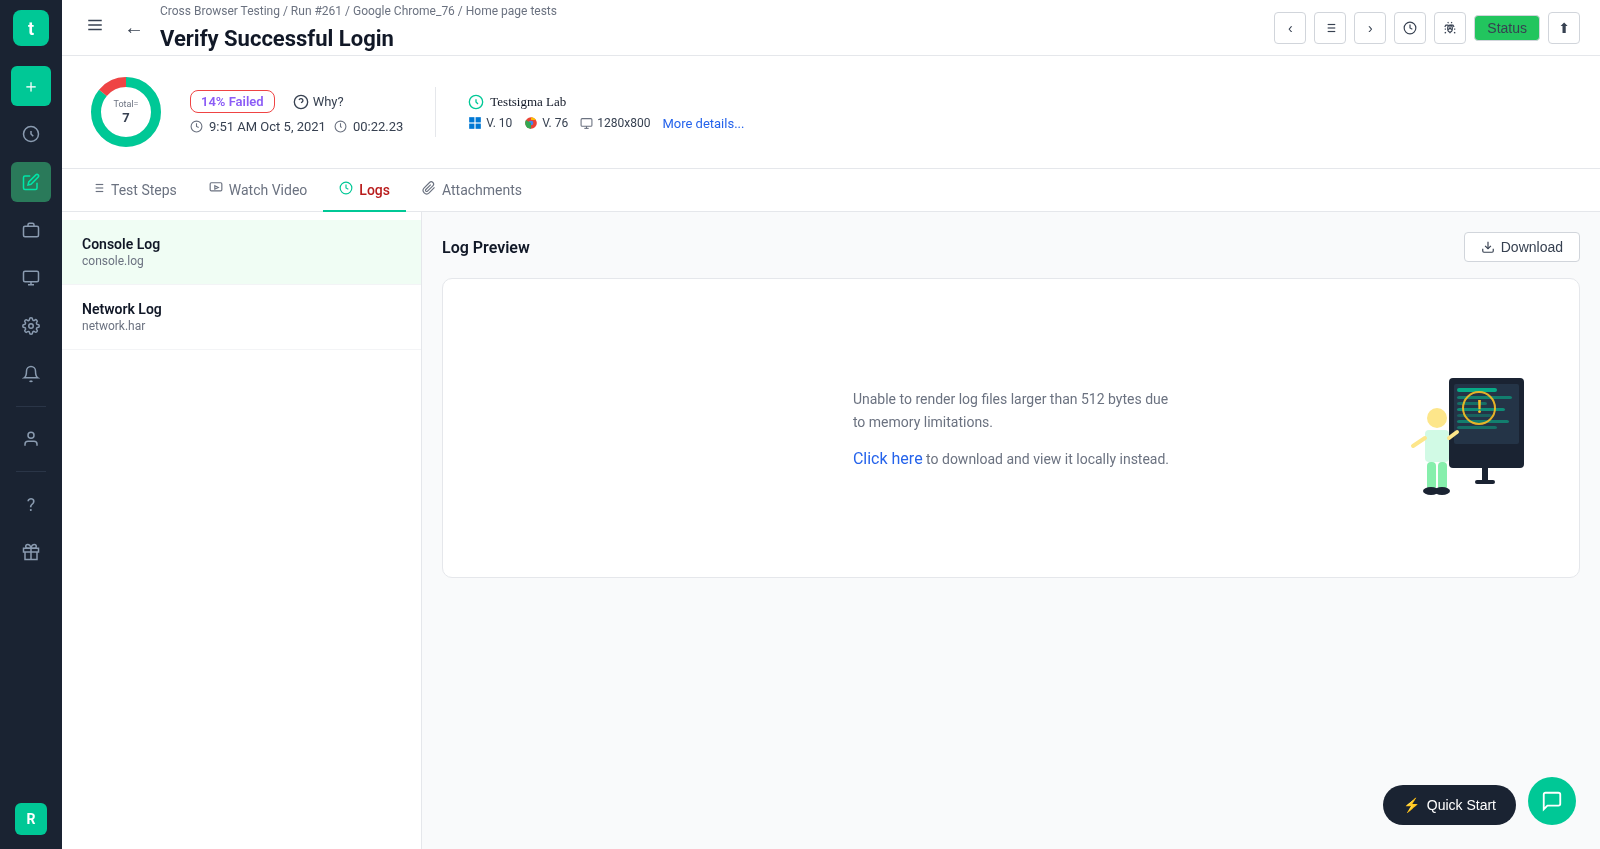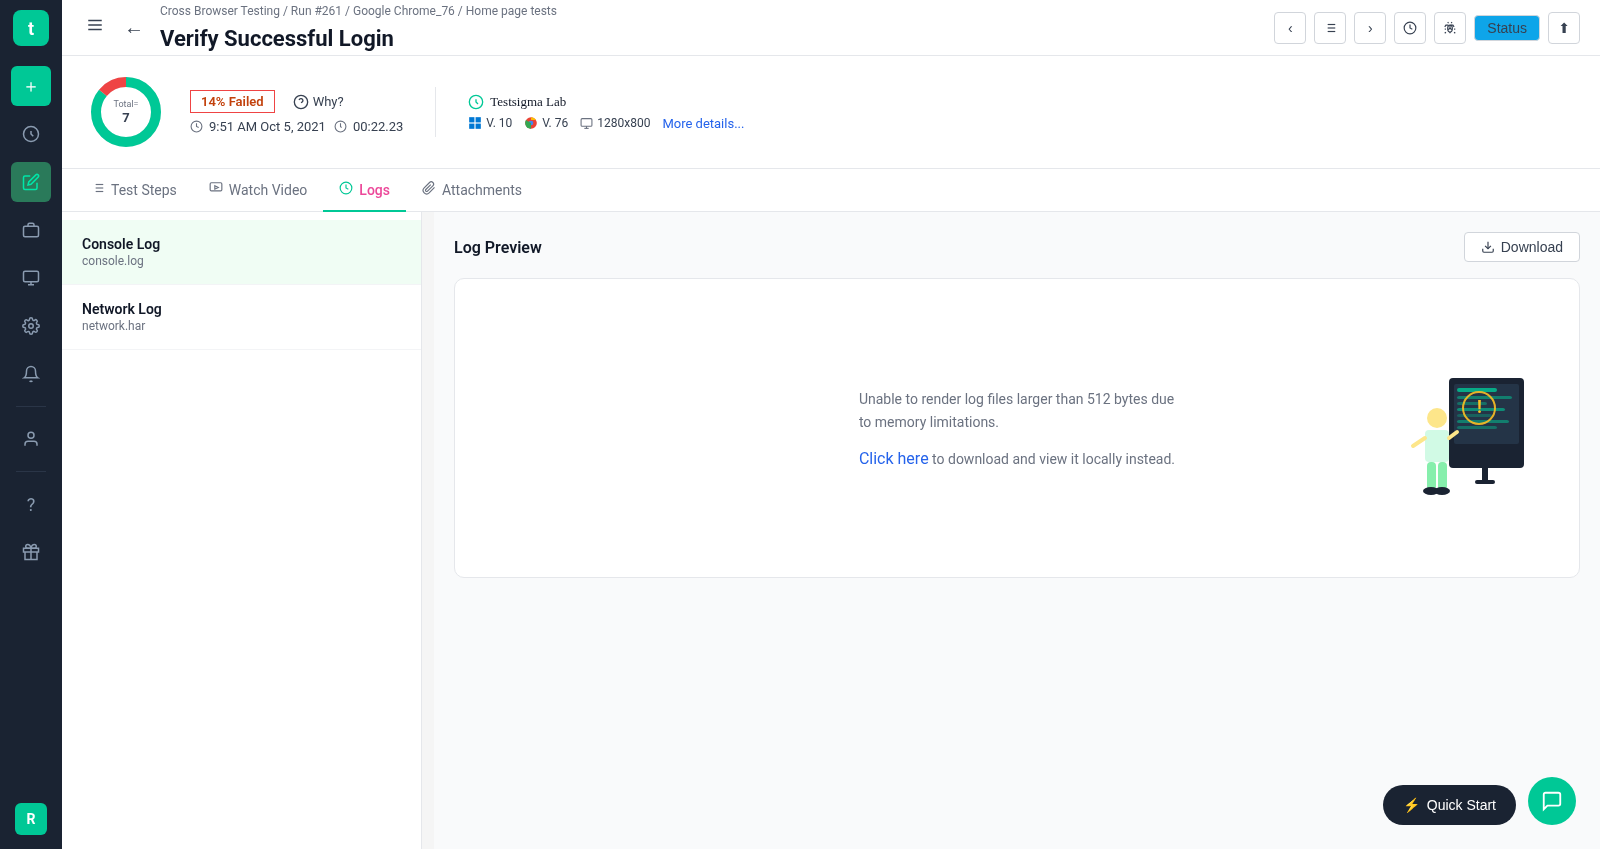--- a/index.html
+++ b/index.html
@@ -113,21 +113,21 @@
       border: 1px solid #d1d5db;
       background: white;
       border-radius: 4px;
       display: flex; align-items: center; justify-content: center;
       cursor: pointer;
       color: #374151;
       font-size: 14px;
     }
     .status-btn {
       border: 1px solid #d1d5db;
-      background: #0ea5e9;
+      background: #22c55e;
       border-radius: 4px;
       padding: 4px 12px;
       font-size: 14px;
       cursor: pointer;
       color: #374151;
     }
 
     
     .sub-header {
       background: white;
@@ -147,23 +147,23 @@
       top: 50%; left: 50%;
       transform: translate(-50%, -50%);
       text-align: center;
       font-size: 10px;
       color: #374151;
       line-height: 1.2;
     }
     .donut-center span { font-weight: bold; font-size: 13px; }
     .failed-badge {
       border: 1.5px solid #ef4444;
-      color: #c2410c;
+      color: #8b5cf6;
       padding: 3px 10px;
-      border-radius: 0;
+      border-radius: 8px;
       font-size: 13px;
       font-weight: 600;
     }
     .why-link {
       display: flex;
       align-items: center;
       gap: 4px;
       color: #374151;
       font-size: 13px;
       cursor: pointer;
@@ -209,31 +209,30 @@
       align-items: center;
       gap: 6px;
       padding: 12px 16px;
       font-size: 14px;
       color: #6b7280;
       cursor: pointer;
       border-bottom: 2px solid transparent;
       margin-bottom: -1px;
     }
     .tab.active {
-      color: #ec4899;
+      color: #b91c1c;
       border-bottom: 2px solid #00c896;
       font-weight: 500;
     }
 
     
     .content {
       display: flex;
       flex: 1;
       overflow: hidden;
-      gap: 12px;
     }
 
     
     .log-list {
       width: 360px;
       background: white;
       border-right: 1px solid #e5e7eb;
       flex-shrink: 0;
       padding: 8px 0;
     }

